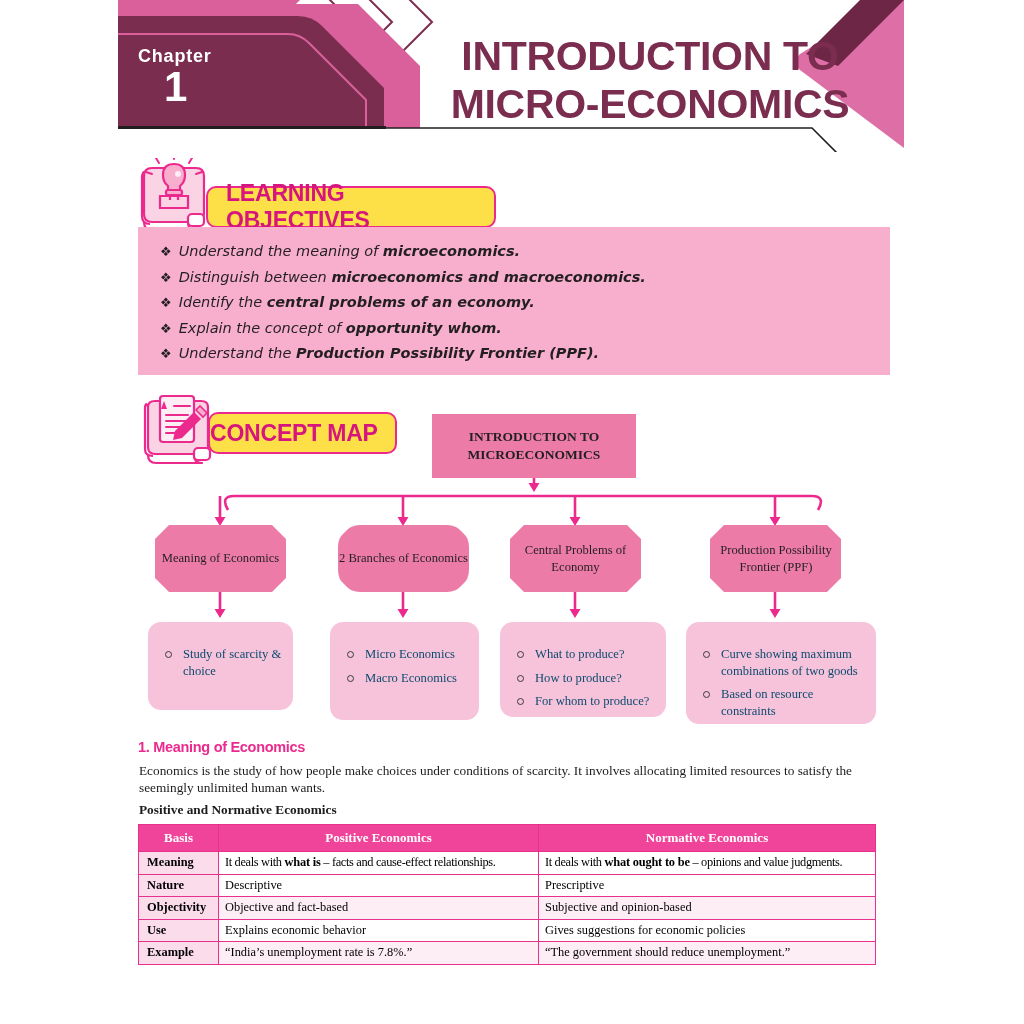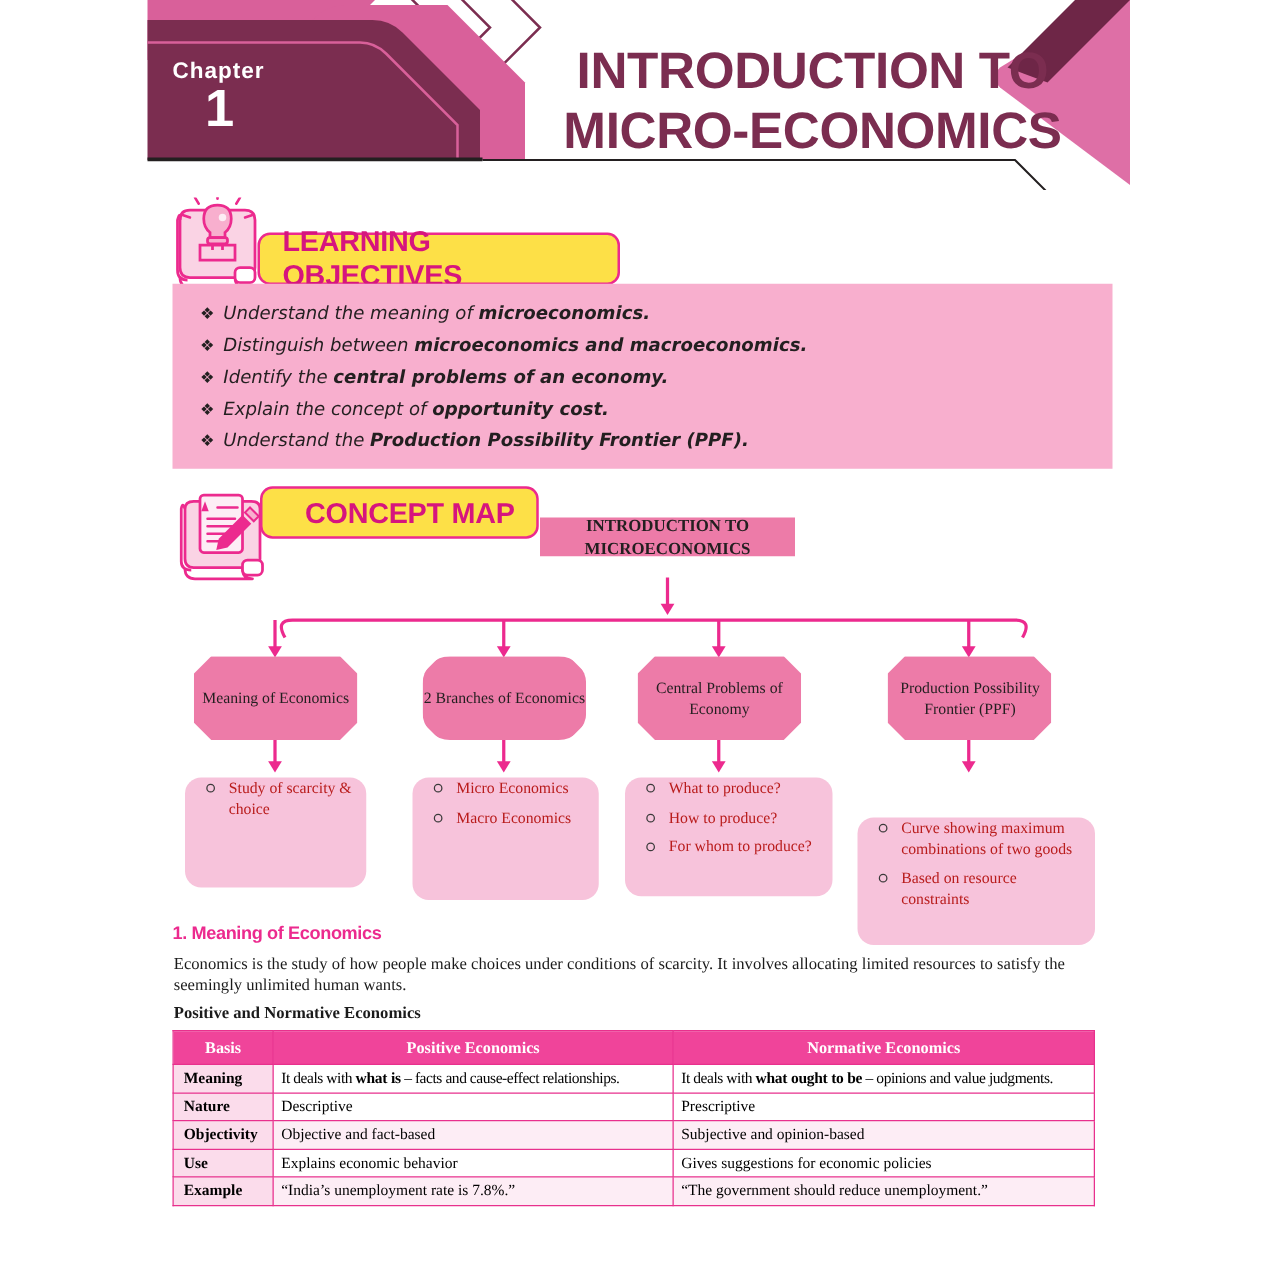--- a/index.html
+++ b/index.html
@@ -53,37 +53,37 @@
     font-family:"DejaVu Sans",sans-serif;
     font-style:italic;font-size:14.5px;
     line-height:25.5px;white-space:nowrap;
   }
   .lo-item .di{color:#231f20;font-style:normal;margin-right:7px;font-size:13px;}
   .lo-item b{font-weight:bold;}
 
   
   .cmap{position:absolute;left:0;top:400px;width:1024px;height:340px;}
   .cm-root{
-    position:absolute;left:432px;top:14px;width:204px;height:31px;
+    position:absolute;left:432px;top:14px;width:204px;height:64px;
     background:#ED7BA8;color:#231f20;
     display:flex;align-items:center;justify-content:center;text-align:center;
     font-family:"Liberation Serif",serif;font-weight:bold;font-size:13.5px;
     line-height:1.32;
   }
   .oct{
     position:absolute;width:131px;height:67px;
     background:#ED7BA8;
     clip-path:polygon(14px 0,117px 0,131px 14px,131px 53px,117px 67px,14px 67px,0 53px,0 14px);
     display:flex;align-items:center;justify-content:center;text-align:center;
     font-family:"Liberation Serif",serif;font-size:12.6px;line-height:1.35;color:#231f20;
   }
   .leafbox{
     position:absolute;background:#F7C3DB;border-radius:13px;
-    font-family:"Liberation Serif",serif;font-size:12.6px;line-height:1.33;color:#b91c1c;
-    padding:0 10px 10px 10px;box-sizing:border-box;
+    font-family:"Liberation Serif",serif;font-size:12.6px;line-height:1.33;color:#0c4a6e;
+    padding:24px 10px 10px 10px;box-sizing:border-box;
   }
   .leafbox ul{margin:0;padding:0;list-style:none;}
   .leafbox li{
     position:relative;padding-left:25px;margin-bottom:7px;
   }
   .leafbox li:before{
     content:"";position:absolute;left:7px;top:5px;
     width:5px;height:5px;border:1.2px solid #3a3a3a;border-radius:50%;
   }
 
@@ -196,21 +196,21 @@
       <div class="lo-item">
         <span class="di">❖</span><span>Understand the meaning of </span><b>microeconomics.</b>
       </div>
       <div class="lo-item">
         <span class="di">❖</span><span>Distinguish between </span><b>microeconomics and macroeconomics.</b>
       </div>
       <div class="lo-item">
         <span class="di">❖</span><span>Identify the </span><b>central problems of an economy.</b>
       </div>
       <div class="lo-item">
-        <span class="di">❖</span><span>Explain the concept of </span><b>opportunity cost.</b>
+        <span class="di">❖</span><span>Explain the concept of </span><b>opportunity whom.</b>
       </div>
       <div class="lo-item">
         <span class="di">❖</span><span>Understand the </span><b>Production Possibility Frontier (PPF).</b>
       </div>
     </div>
   </div>
 
   <svg class="tag-icon" style="left:142px;top:393px;" width="76" height="72" viewBox="0 0 76 72">
     <g fill="none" stroke="#EC2A8E" stroke-width="2.2" stroke-linejoin="round">
       <path d="M6,14 q0,-6 7,-6 h46 q7,0 7,6 v40 q0,7 -7,7 h-46 q-7,0 -7,-7 Z" fill="#FAD3E4"></path>
@@ -222,21 +222,21 @@
     <g stroke="#EC2A8E" stroke-width="2" stroke-linecap="round">
       <path d="M32,13 h16 M24,22 h22 M24,28 h22 M24,34 h18 M24,40 h14"></path>
       <path d="M22,8 l3,8 h-6 Z" fill="#EC2A8E" stroke="none"></path>
     </g>
     <g>
       <path d="M52,19 l7,7 l-19,19 l-9,2 l2,-9 Z" fill="#EC2A8E"></path>
       <path d="M54,17 l7,7 l4,-4 l-7,-7 Z" fill="#F8AFCE" stroke="#EC2A8E" stroke-width="1.6"></path>
     </g>
   </svg>
 
-  <div class="tag-pill" style="left:208px;top:389px;width:185px;height:38px;padding-left:34px;">
+  <div class="tag-pill" style="left:208px;top:412px;width:185px;height:38px;padding-left:0;">
     <span>CONCEPT MAP</span>
   </div>
 
   <div class="cmap">
 
     <svg style="position:absolute;left:0;top:0;" width="1024" height="340">
       <g fill="none" stroke="#EC2A8E" stroke-width="2.6">
 
         <path d="M534,62 L534,84"></path>
 
@@ -294,21 +294,21 @@
     </div>
 
     <div class="leafbox" style="left:500px;top:222px;width:166px;height:95px;">
       <ul>
         <li>What to produce?</li>
         <li>How to produce?</li>
         <li>For whom to produce?</li>
       </ul>
     </div>
 
-    <div class="leafbox" style="left:686px;top:222px;width:190px;height:102px;margin-top:32px;">
+    <div class="leafbox" style="left:686px;top:222px;width:190px;height:102px;">
       <ul>
         <li>Curve showing maximum  combinations of two goods</li>
         <li>Based on resource constraints</li>
       </ul>
     </div>
   </div>
 
   <div class="sec-heading">1. Meaning of Economics</div>
   <div class="body-para">Economics is the study of how people make choices under conditions of scarcity. It involves allocating limited resources to satisfy the seemingly unlimited human wants.</div>
   <div class="sub-heading">Positive and Normative Economics</div>

